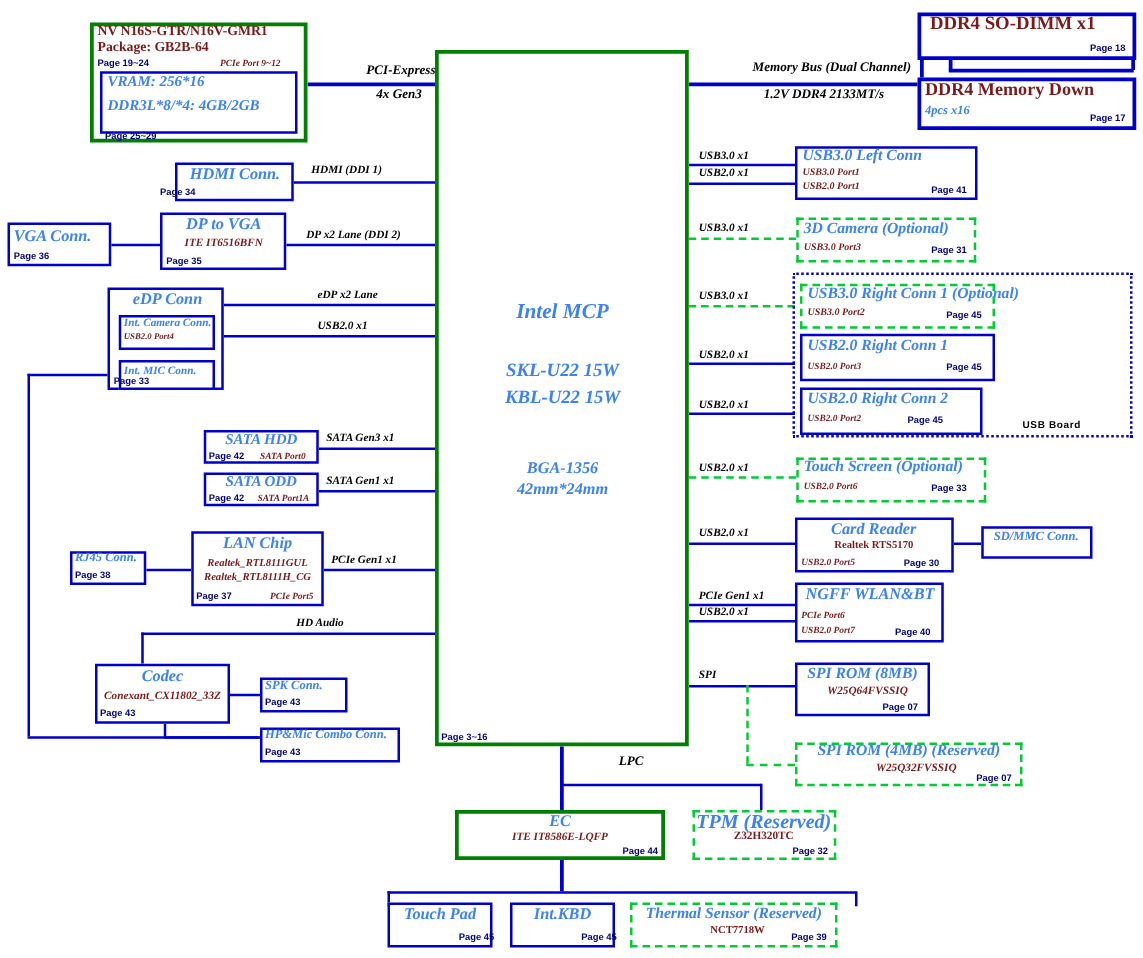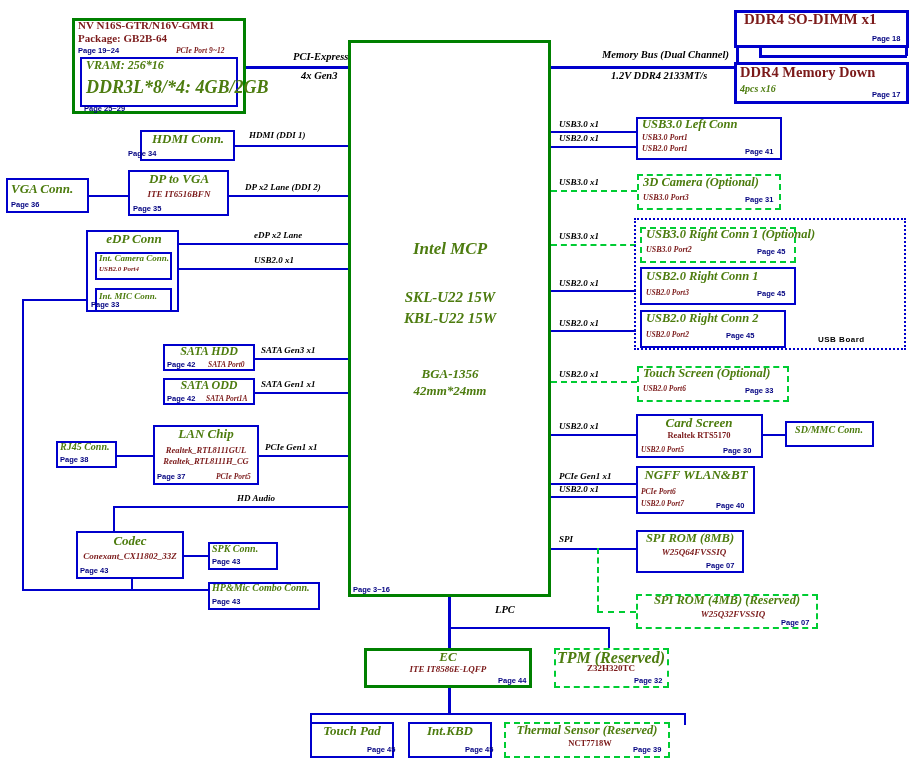--- a/index.html
+++ b/index.html
@@ -9,21 +9,21 @@
 
   
   .box{position:absolute;box-sizing:border-box;background:#fff;z-index:5;}
   .b-blue  {border:2px solid #0000cc;}
   .b-green {border:3px solid #008000;}
   .b-gdash {border:2px dashed #00cc33;}
   .b-bdot  {border:2px dotted #0000cc;background:transparent;}
 
   
   .t{position:absolute;white-space:nowrap;line-height:1.05;z-index:6;}
-  .ttl{color:#4d7c0f;font-style:italic;font-weight:bold;}
+  .ttl{color:#3b82f6;font-style:italic;font-weight:bold;}
   .ttl-up{color:#7b1a1a;font-weight:bold;font-style:normal;}
   .sub{color:#7b1a1a;font-style:italic;font-weight:bold;font-size:9px;}
   .pg{color:#000080;font-weight:bold;font-size:7.5px;font-style:normal;
       font-family:"Liberation Sans",sans-serif;}
   .port{color:#7b1a1a;font-style:italic;font-weight:bold;font-size:7.5px;}
   .lbl{color:#000000;font-style:italic;font-weight:bold;font-size:10.5px;margin-left:39px;}
   .lbl-s{color:#000000;font-style:italic;font-weight:bold;font-size:9px;}
   .usbbrd{color:#000000;font-weight:bold;font-size:8px;letter-spacing:.5px;
           font-family:"Liberation Sans",sans-serif;text-align:right;}
 
@@ -126,21 +126,21 @@
   <div class="t ttl ctr" style="left:450px;top:384px;font-size:13px;">42mm*24mm</div>
   <div class="t pg" style="left:353px;top:586px;">Page 3~16</div>
 
   <div class="box b-green" style="left:72px;top:18px;width:174px;height:96px;"></div>
   <div class="t ttl-up" style="left:78px;top:20px;font-size:11px;">NV  N16S-GTR/N16V-GMR1</div>
   <div class="t ttl-up" style="left:78px;top:33px;font-size:11px;">Package:  GB2B-64</div>
   <div class="t pg" style="left:78px;top:47px;">Page 19~24</div>
   <div class="t port" style="left:176px;top:47px;">PCIe Port 9~12</div>
   <div class="box b-blue" style="left:80px;top:57px;width:158px;height:50px;"></div>
   <div class="t ttl" style="left:86px;top:59px;font-size:12px;">VRAM: 256*16</div>
-  <div class="t ttl" style="left:86px;top:78px;font-size:18px;">DDR3L*8/*4:  4GB/2GB</div>
+  <div class="t ttl" style="left:86px;top:78px;font-size:12px;">DDR3L*8/*4:  4GB/2GB</div>
   <div class="t pg" style="left:84px;top:105px;">Page 25~29</div>
   <div class="t lbl" style="left:254px;top:51px;">PCI-Express</div>
   <div class="t lbl" style="left:262px;top:70px;">4x Gen3</div>
 
   <div class="box b-blue" style="left:734px;top:10px;width:175px;height:38px;border-width:3px;"></div>
   <div class="t ttl-up" style="left:744px;top:12px;font-size:15px;">DDR4 SO-DIMM x1</div>
   <div class="t pg" style="left:872px;top:35px;">Page 18</div>
 
   <div class="box b-blue" style="left:734px;top:62px;width:175px;height:42px;border-width:3px;"></div>
   <div class="t ttl-up" style="left:740px;top:65px;font-size:14.5px;">DDR4 Memory Down</div>
@@ -251,21 +251,21 @@
   <div class="t pg" style="left:726px;top:332px;">Page 45</div>
   <div class="t lbl-s" style="left:559px;top:319px;">USB2.0 x1</div>
 
   <div class="box b-gdash" style="left:637px;top:366px;width:152px;height:36px;"></div>
   <div class="t ttl" style="left:643px;top:367px;font-size:12.5px;">Touch Screen (Optional)</div>
   <div class="t sub" style="left:643px;top:385px;font-size:7.5px;">USB2.0 Port6</div>
   <div class="t pg" style="left:745px;top:387px;">Page 33</div>
   <div class="t lbl-s" style="left:559px;top:370px;">USB2.0 x1</div>
 
   <div class="box b-blue" style="left:636px;top:414px;width:127px;height:44px;"></div>
-  <div class="t ttl ctr" style="left:699px;top:416px;font-size:13px;">Card Screen</div>
+  <div class="t ttl ctr" style="left:699px;top:416px;font-size:13px;">Card Reader</div>
   <div class="t sub ctr" style="left:699px;top:431px;font-size:8.5px;font-style:normal;">Realtek RTS5170</div>
   <div class="t sub" style="left:641px;top:446px;font-size:7.5px;">USB2.0 Port5</div>
   <div class="t pg" style="left:723px;top:447px;">Page 30</div>
   <div class="t lbl-s" style="left:559px;top:422px;">USB2.0 x1</div>
 
   <div class="box b-blue" style="left:785px;top:421px;width:89px;height:26px;"></div>
   <div class="t ttl ctr" style="left:829px;top:425px;font-size:10px;">SD/MMC Conn.</div>
 
   <div class="box b-blue" style="left:636px;top:466px;width:119px;height:48px;"></div>
   <div class="t ttl ctr" style="left:696px;top:468px;font-size:13px;">NGFF WLAN&amp;BT</div>

